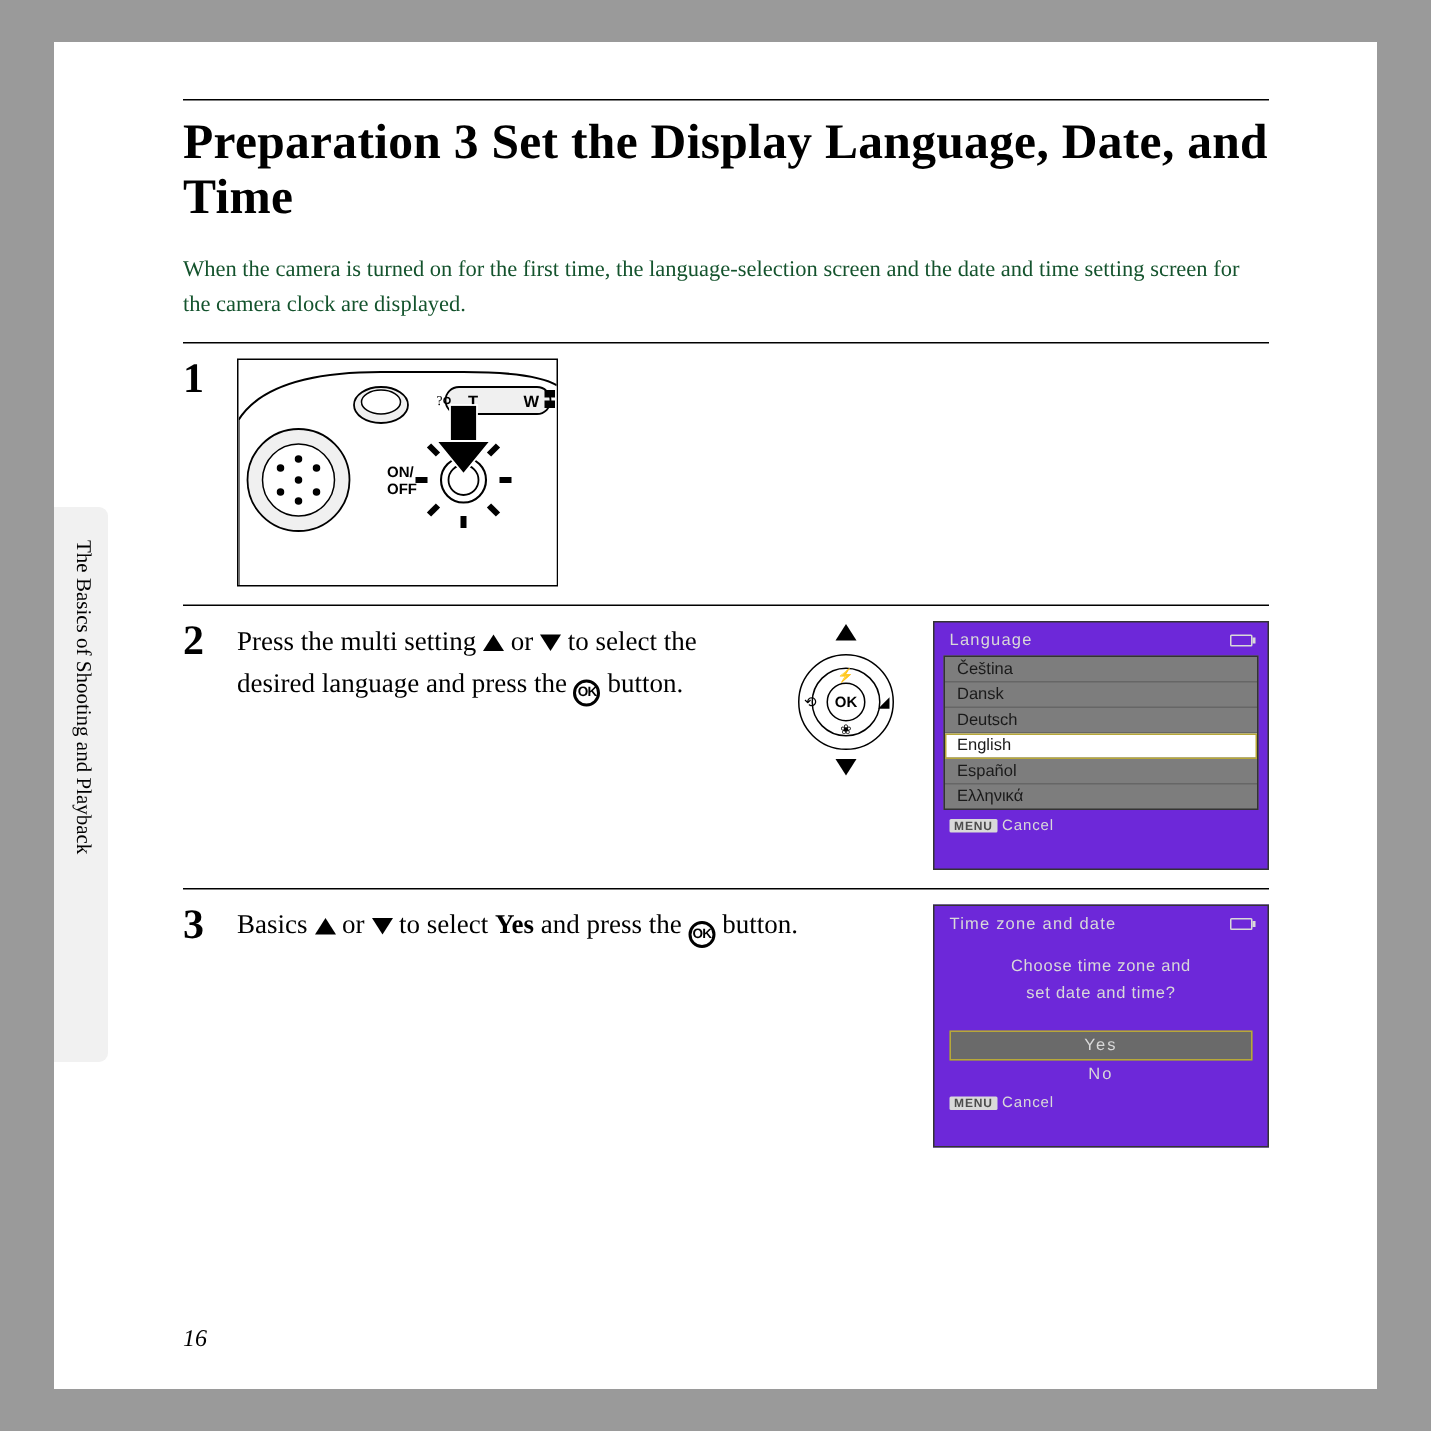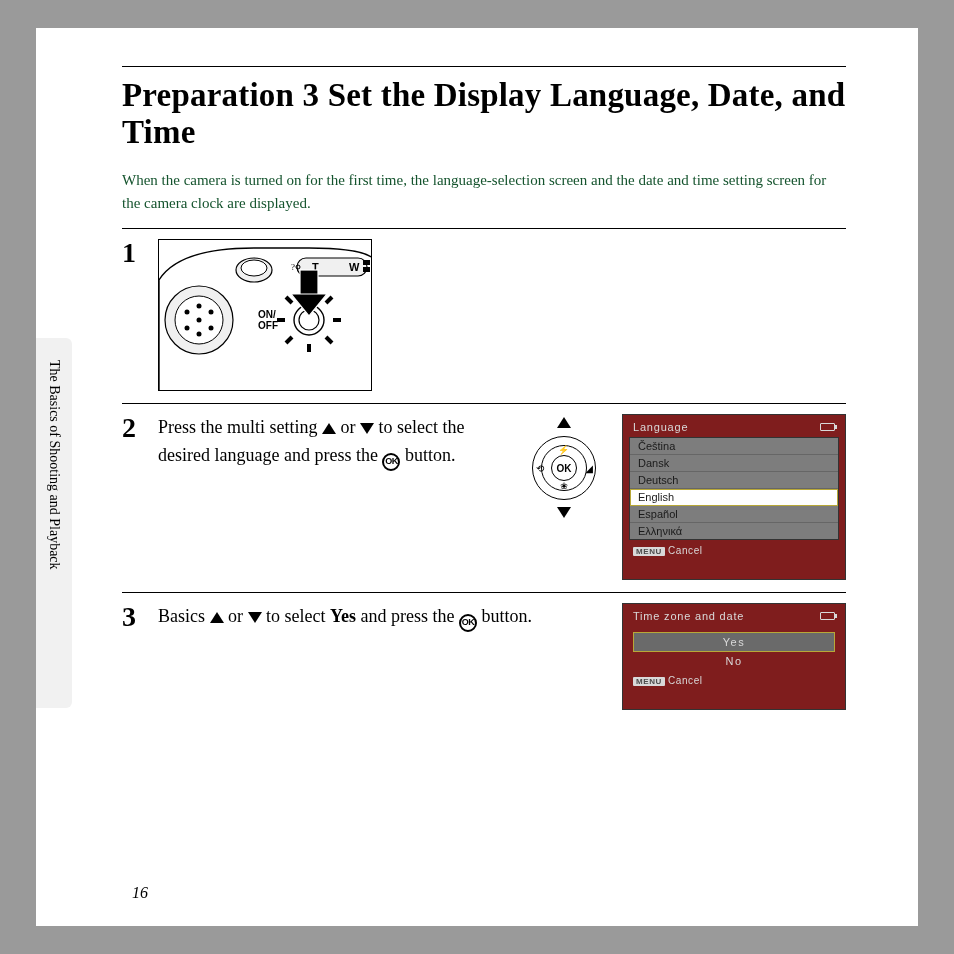--- a/index.html
+++ b/index.html
@@ -103,21 +103,21 @@
     border-radius: 50%;
     align-items: center; justify-content: center;
     font-size: 9px; font-weight: bold; font-family: Arial, sans-serif;
     vertical-align: -3px;
     letter-spacing: -0.5px;
   }
   .bold { font-weight: bold; }
   .page-num {
     position: absolute;
     bottom: 24px;
-    left: 96px;
+    left: 86px;
     font-size: 16px;
     font-style: italic;
   }
   
   .cam-top {
     width: 214px; height: 152px;
     border: 1.5px solid #000;
     background: #fff;
     position: relative;
     overflow: hidden;
@@ -134,21 +134,21 @@
   }
   .wheel-ok {
     width:26px;height:26px;border:1.5px solid #000;border-radius:50%;
     display:flex;align-items:center;justify-content:center;
     font-size:10px;font-weight:bold;font-family:Arial,sans-serif;
   }
   .wheel-side { position:absolute; font-size:10px; font-family: Arial,sans-serif; }
   
   .lcd {
     width: 224px;
-    background: #7f1d1d;
+    background: #6d28d9;
     font-family: Arial, Helvetica, sans-serif;
     font-size: 11px;
     color: #d9d9d9;
     border: 1px solid #333;
   }
   .lcd-title {
     padding: 6px 10px 4px;
     letter-spacing: 0.8px;
     display:flex; justify-content:space-between; align-items:center;
   }
@@ -296,20 +296,24 @@
       <div class="step-head">
         <span>Basics </span><span class="tri-up"></span><span> or </span><span class="tri-down"></span><span> to select </span><span class="bold">Yes</span><span> and press the </span><span class="ok-icon">OK</span><span> button.</span>
       </div>
     </div>
     <div class="step-illus">
       <div class="lcd">
         <div class="lcd-title">
           <span>Time zone and date</span>
           <span class="batt"></span>
         </div>
+        <div class="lcd-msg">
+          <span>Choose time zone and</span><br>
+          <span>set date and time?</span>
+        </div>
         <div class="lcd-opts">
           <div class="sel">Yes</div>
           <div>No</div>
         </div>
         <div class="lcd-foot">
           <span class="menu-badge">MENU</span><span>Cancel</span>
         </div>
       </div>
     </div>
   </div>

